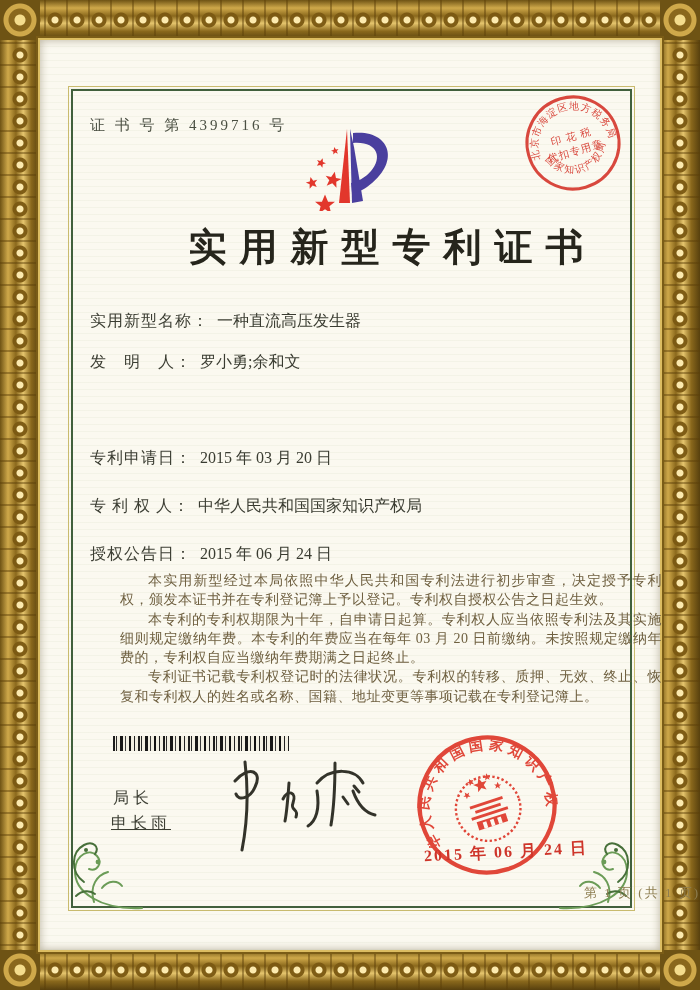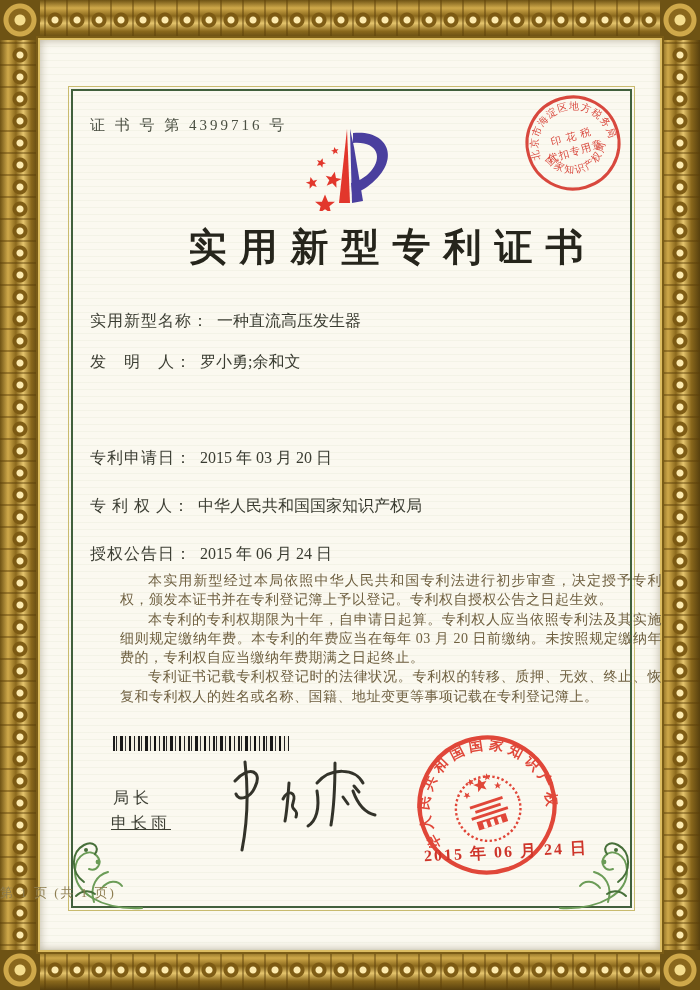--- a/index.html
+++ b/index.html
@@ -51,21 +51,21 @@
     background:repeating-linear-gradient(90deg,
       #1d1d1d 0 2px,#f2efe2 2px 3px,#2a2a2a 3px 4px,#f2efe2 4px 7px,
       #161616 7px 10px,#f2efe2 10px 12px,#3a3a3a 12px 13px,#f2efe2 13px 16px,
       #111 16px 18px,#f2efe2 18px 21px,#222 21px 22px,#f2efe2 22px 25px);}
   .cnipa-seal{left:411px;top:729px;transform:rotate(-18deg);opacity:.93;}
   .seal-date{left:424px;top:842px;font-size:16px;color:#ce352a;letter-spacing:2px;
     transform:rotate(-3deg);font-weight:bold;z-index:7;}
   .director-title{left:113px;top:780px;font-size:16px;letter-spacing:4px;color:#3c3e33;margin-top:8px;}
   .director-name{left:111px;top:813px;font-size:16px;letter-spacing:4px;color:#3c3e33;text-decoration:underline;}
   .signature{left:205px;top:755px;}
-  .page-footer{left:0;top:884px;width:700px;text-align:left;font-size:13px;color:#8d7d50;
+  .page-footer{left:0;top:884px;width:700px;text-align:right;font-size:13px;color:#8d7d50;
     letter-spacing:2px;}
   .flourish{z-index:5;}
   .flourish-left{left:62px;top:810px;}
   .flourish-right{right:60px;top:810px;transform:scaleX(-1);}
   svg text{font-family:"Liberation Serif","DejaVu Serif",serif;}
 </style>
 </head>
 <body>
 
 <div class="page">

